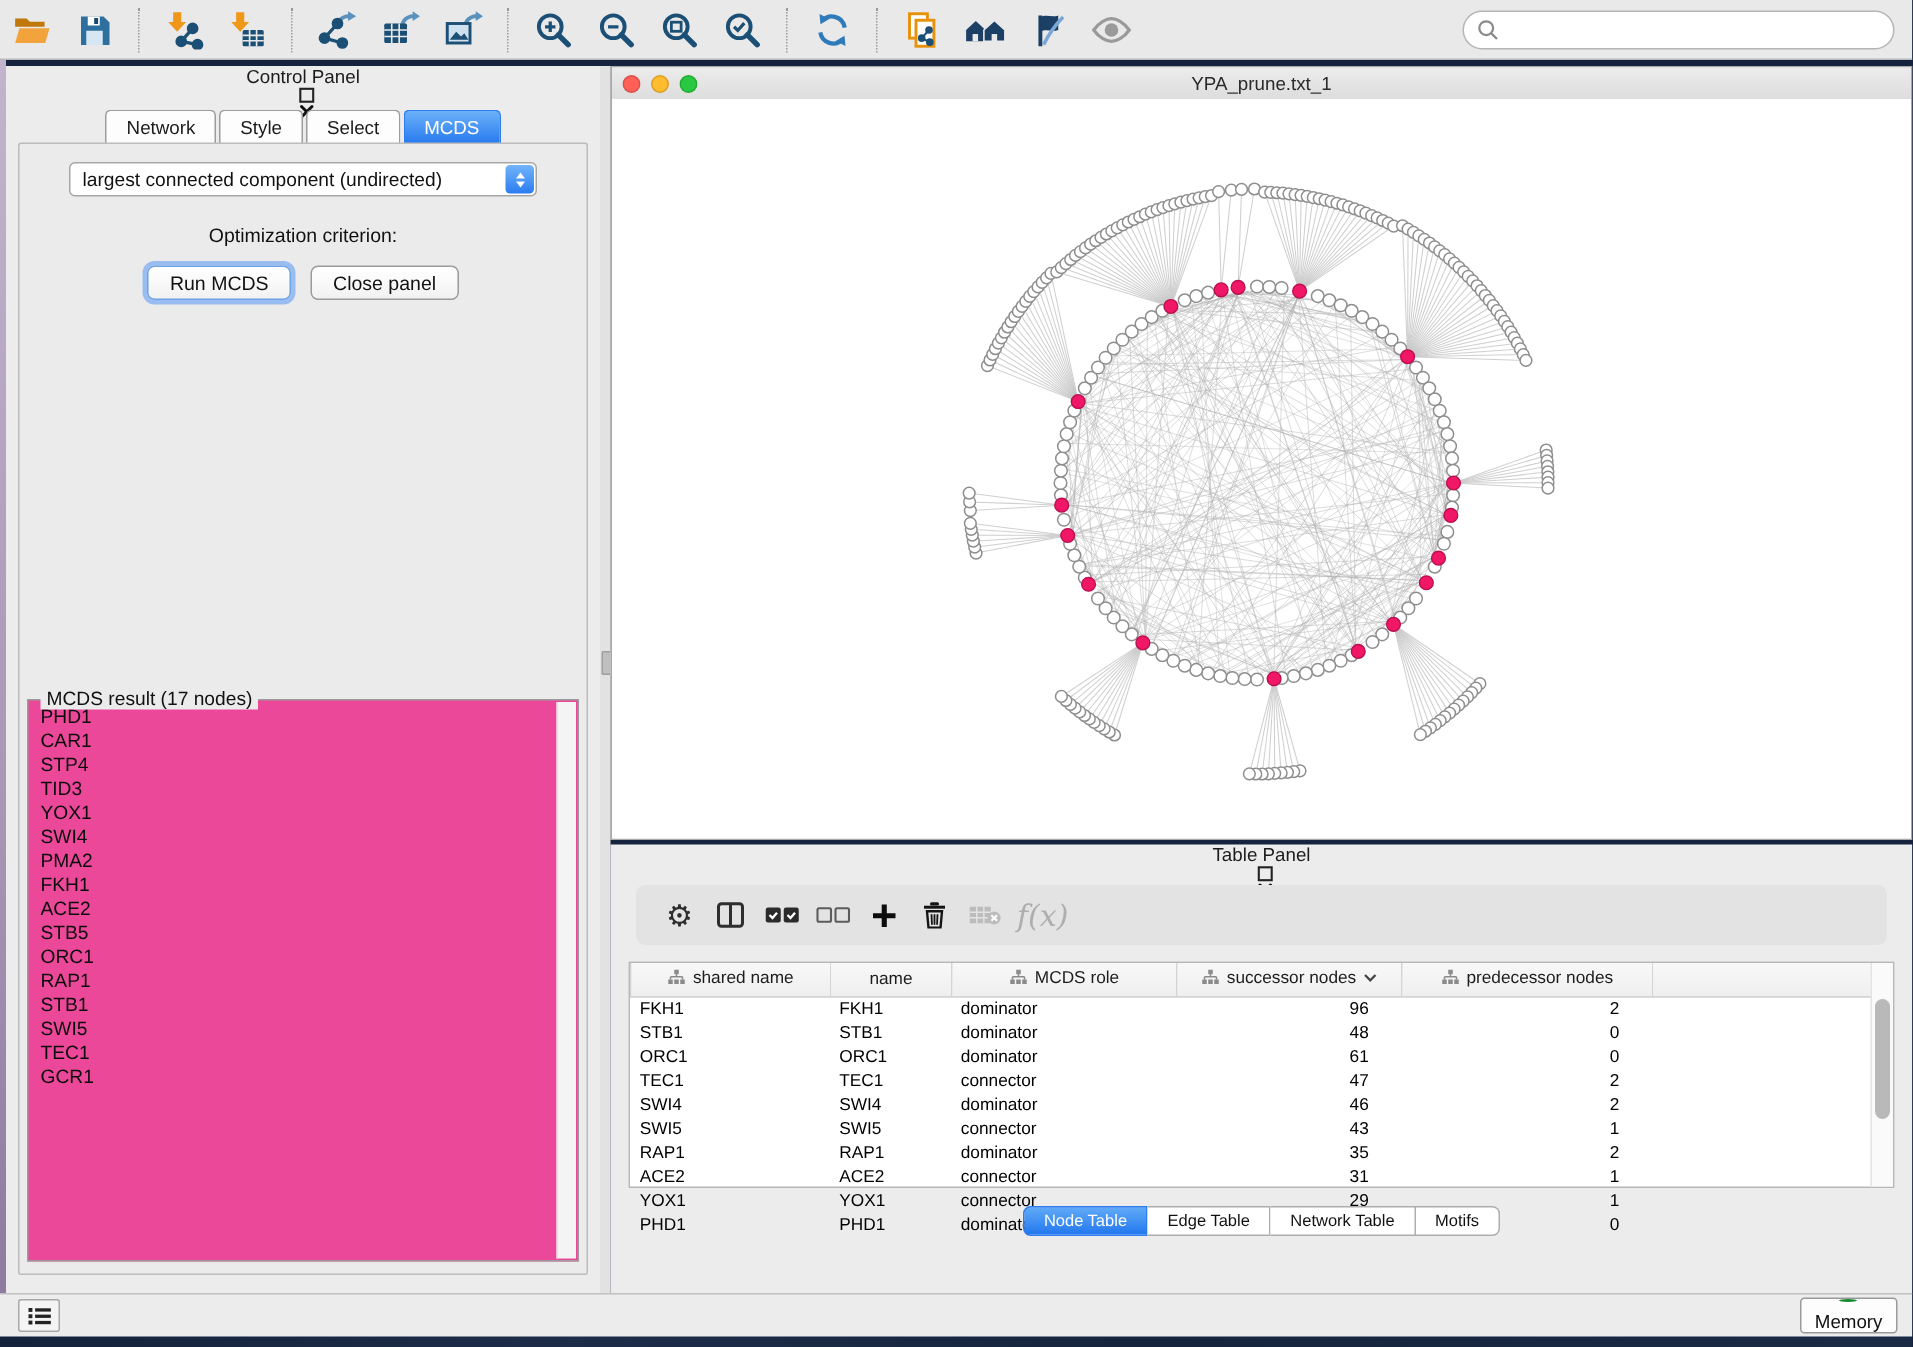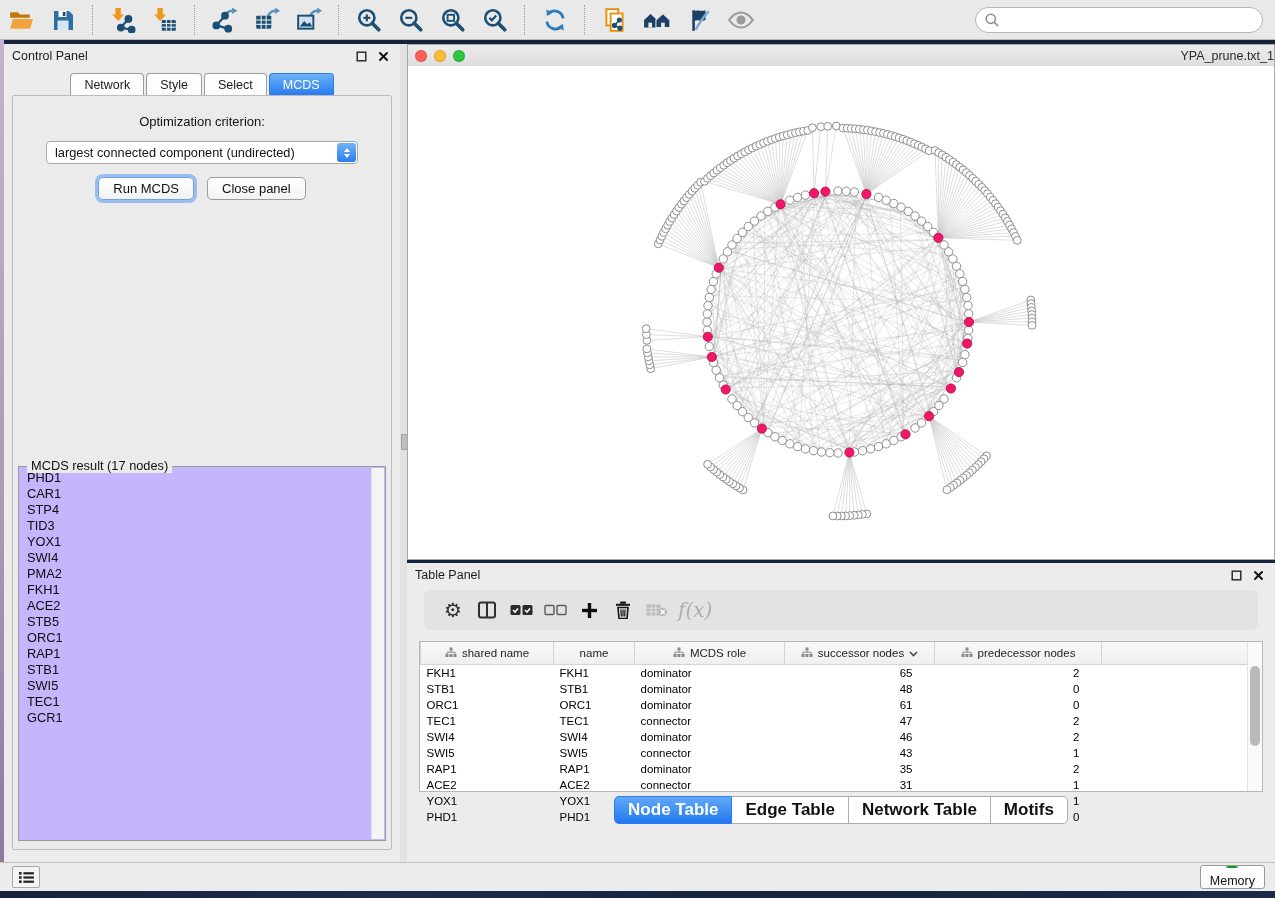--- a/index.html
+++ b/index.html
@@ -18,21 +18,21 @@
   .tb-btn{width:38px;height:34px;border:none;background:transparent;display:flex;align-items:center;
     justify-content:center;padding:0;margin:0 2px;}
   .tb-sep{width:1px;height:30px;margin:0 8px;border-left:1px dotted #9a9a9a;}
   #tb-search{margin-left:auto;margin-right:12px;width:288px;height:26px;background:#fff;
     border:1px solid #b5b5b5;border-radius:13px;display:flex;align-items:center;padding-left:8px;box-sizing:border-box;}
   #tb-search input{border:none;outline:none;flex:1;font-size:12px;background:transparent;height:20px;
     font-family:"Liberation Sans","DejaVu Sans",sans-serif;}
 
   
   #control-panel{position:absolute;left:4px;top:44px;width:396px;bottom:36px;background:#ececec;}
-  .panel-head{height:24px;display:flex;align-items:center;padding:0 8px;}
+  .panel-head{height:24px;display:flex;align-items:center;padding:0 8px;flex-direction:column;}
   .panel-head .ttl{font-size:12.5px;color:#1c1c1c;}
   .panel-head .spacer{flex:1;}
   .head-ic{width:18px;height:16px;border:none;background:transparent;display:flex;align-items:center;
     justify-content:center;padding:0;margin-left:4px;}
   #cp-tabs{position:absolute;left:0;top:29px;width:100%;display:flex;justify-content:center;}
   .cp-tab{font-size:12.5px;color:#1b1b1b;background:#fdfdfd;border:1px solid #9c9c9c;border-bottom:none;
     padding:4px 13px;border-radius:4px 4px 0 0;margin:0 1px;cursor:default;}
   .cp-tab.active{background:linear-gradient(#6cb1f8,#2579ef);color:#fff;border-color:#2d7df0;}
   #cp-body{position:absolute;left:8px;right:8px;top:51px;bottom:12px;background:#ebebeb;
     border:1px solid #bcbcbc;border-radius:2px;}
@@ -44,39 +44,39 @@
     background:linear-gradient(#72b4f9,#2b7cf0);display:flex;flex-direction:column;align-items:center;justify-content:center;}
   .cap i{display:block;width:0;height:0;border-left:3.5px solid transparent;border-right:3.5px solid transparent;}
   .cap .up{border-bottom:4px solid #fff;margin-bottom:2px;}
   .cap .dn{border-top:4px solid #fff;}
   #cp-buttons{margin-top:13px;display:flex;justify-content:center;gap:13px;}
   .mac-btn{font-size:13px;color:#111;background:linear-gradient(#ffffff,#f2f2f2);border:1px solid #9b9b9b;
     border-radius:5px;height:23px;padding:0 14px;font-family:"Liberation Sans","DejaVu Sans",sans-serif;}
   .mac-btn.focus{box-shadow:0 0 0 3px rgba(110,165,245,.65);border-color:#6fa3e8;}
 
   #mcds-fieldset{position:absolute;left:5px;right:5px;top:370px;bottom:8px;border:1px solid #9b9b9b;
-    background:#c4b5fd;}
+    background:#ec4899;}
   #mcds-legend{position:absolute;left:8px;top:-9px;background:#ebebeb;padding:0 4px;font-size:12.8px;color:#111;}
   #mcds-list{position:absolute;left:1px;top:3px;bottom:1px;right:13px;overflow:hidden;padding-left:7px;}
   .mcds-item{font-size:12.8px;line-height:16px;color:#0c0c0c;}
   #mcds-scroll{position:absolute;right:1px;top:1px;bottom:1px;width:12px;background:#f4f4f4;border-left:1px solid #e0e0e0;}
 
   
   #vsplit{position:absolute;left:400px;top:44px;width:7px;bottom:36px;background:#e2e2e2;}
   #vsplit .grip{position:absolute;left:1px;top:390px;width:5px;height:14px;background:#bfbfbf;
     border:1px solid #9f9f9f;border-radius:1px;}
 
   
   #net-window{position:absolute;left:407px;top:44px;right:0;height:516px;background:#fff;
     border:1px solid #a8a8a8;box-sizing:border-box;}
   #net-titlebar{height:21px;background:linear-gradient(#ececec,#dddddd);border-bottom:1px solid #b4b4b4;
     display:flex;align-items:center;position:relative;}
   .tl{width:12px;height:12px;border-radius:50%;margin-left:7px;padding:0;border:1px solid rgba(0,0,0,.15);box-sizing:border-box;}
   .tl.red{background:#ff5f57;}.tl.yellow{background:#febc2e;}.tl.green{background:#28c840;}
-  #net-title{position:absolute;left:0;right:0;text-align:right;font-size:12.5px;color:#2a2a2a;}
+  #net-title{position:absolute;left:0;right:0;text-align:center;font-size:12.5px;color:#2a2a2a;}
   #net-canvas{position:absolute;left:0;top:21px;right:0;bottom:0;background:#fff;overflow:hidden;}
 
   
   #table-panel{position:absolute;left:407px;top:563px;right:0;bottom:36px;background:#ececec;}
   #tp-toolbar{position:absolute;left:17px;right:17px;top:27px;height:40px;background:#e3e3e3;
     border-radius:6px;display:flex;align-items:center;padding-left:12px;box-sizing:border-box;}
   .tpt-btn{height:30px;min-width:34px;border:none;background:transparent;display:flex;align-items:center;
     justify-content:center;padding:0 4px;}
   .gear-glyph{font-size:20px;color:#2e2e2e;line-height:20px;font-family:"DejaVu Sans",sans-serif;}
   .fx{font-family:"DejaVu Serif",serif;font-style:italic;font-size:20px;color:#aeaeae;}
@@ -85,22 +85,22 @@
   table{border-collapse:collapse;table-layout:fixed;width:100%;}
   th{height:20px;background:linear-gradient(#f8f8f8,#efefef);border:1px solid #d4d4d4;border-top:none;
     font-size:11.5px;font-weight:normal;color:#1d1d1d;position:relative;}
   th .thwrap{display:flex;justify-content:center;gap:5px;}
   td{height:16px;font-size:11.5px;color:#000;padding:0 6px;white-space:nowrap;overflow:hidden;}
   td.num{text-align:right;padding-right:22px;}
   #tp-scroll{position:absolute;right:0;top:0;bottom:0;width:14px;background:#fafafa;border-left:1px solid #e3e3e3;}
   #tp-thumb{position:absolute;left:2px;right:2px;top:24px;height:80px;background:#b9b9b9;border-radius:5px;}
 
   #tp-tabs{position:absolute;left:0;right:0;bottom:38px;display:flex;justify-content:center;}
-  .seg{font-size:17px;color:#111;background:#fff;border:1px solid #adadad;border-left:none;
-    padding:3px 13px;cursor:default;font-weight:bold;}
+  .seg{font-size:11px;color:#111;background:#fff;border:1px solid #adadad;border-left:none;
+    padding:3px 13px;cursor:default;}
   .seg:first-child{border-left:1px solid #adadad;border-radius:5px 0 0 5px;}
   .seg:last-child{border-radius:0 5px 5px 0;}
   .seg.active{background:linear-gradient(#61aaf7,#2277ef);color:#fff;border-color:#2b7cf0;}
 
   
   #status-bar{position:absolute;left:0;right:0;top:862px;height:29px;background:#ececec;border-top:1px solid #c0c0c0;
     display:flex;align-items:center;box-sizing:border-box;}
   #list-btn{margin-left:12px;width:28px;height:22px;background:#f4f4f4;border:1px solid #a8a8a8;border-radius:2px;
     display:flex;align-items:center;justify-content:center;padding:0;}
   #mem-btn{margin-left:auto;margin-right:10px;height:24px;background:#fdfdfd;border:1px solid #9a9a9a;border-radius:3px;
@@ -293,28 +293,28 @@
           </svg>
       </button>
     </div>
     <div id="cp-tabs">
         <div class="cp-tab">Network</div>
         <div class="cp-tab">Style</div>
         <div class="cp-tab">Select</div>
         <div class="cp-tab active">MCDS</div>
       </div>
     <div id="cp-body">
-      <div id="crit-label">Optimization criterion:</div>
       <div id="crit-select">
         <span class="val">largest connected component (undirected)</span>
         <span class="cap">
             <i class="up"></i>
             <i class="dn"></i>
           </span>
       </div>
+      <div id="crit-label">Optimization criterion:</div>
       <div id="cp-buttons">
         <button class="mac-btn focus">Run MCDS</button>
         <button class="mac-btn">Close panel</button>
       </div>
       <div id="mcds-fieldset">
         <span id="mcds-legend">MCDS result (17 nodes)</span>
         <div id="mcds-list">
             <div class="mcds-item">PHD1</div>
             <div class="mcds-item">CAR1</div>
             <div class="mcds-item">STP4</div>
@@ -1244,21 +1244,21 @@
                 </span>
               </th>
               <th></th>
             </tr>
           </thead>
         <tbody id="tp-body">
             <tr>
               <td>FKH1</td>
               <td>FKH1</td>
               <td>dominator</td>
-              <td class="num">65</td>
+              <td class="num">96</td>
               <td class="num">2</td>
               <td></td>
             </tr>
             <tr>
               <td>STB1</td>
               <td>STB1</td>
               <td>dominator</td>
               <td class="num">48</td>
               <td class="num">0</td>
               <td></td>

